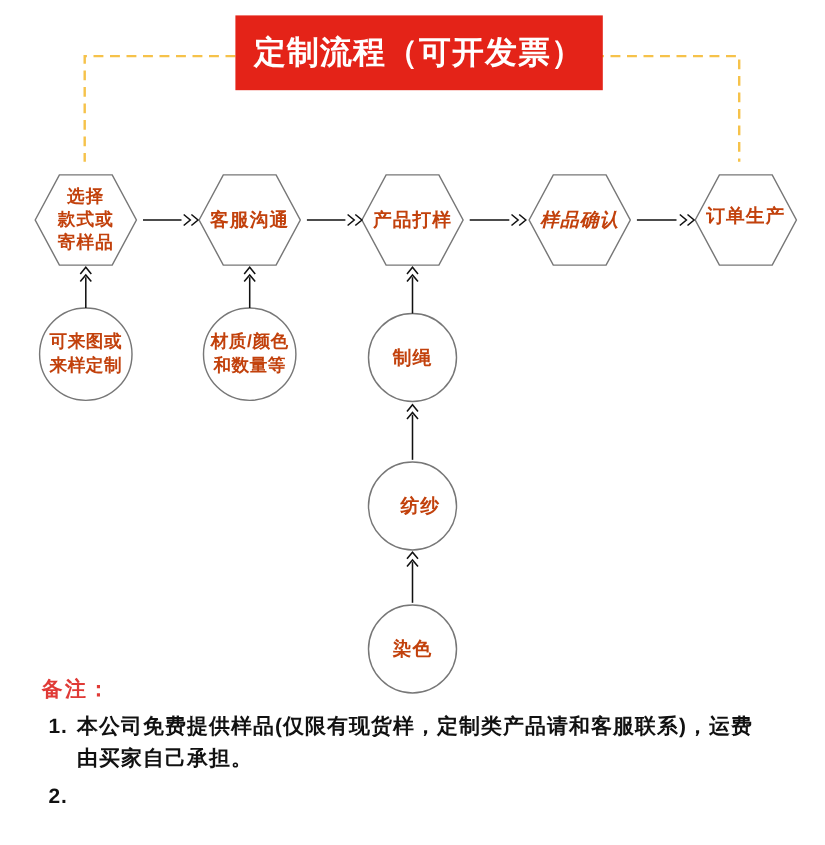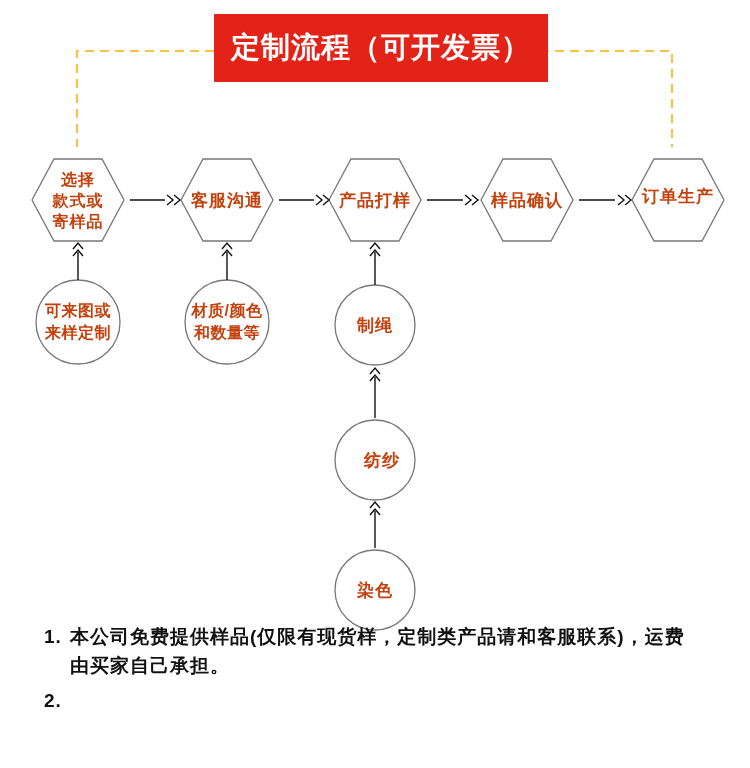--- a/index.html
+++ b/index.html
@@ -150,32 +150,33 @@
         <polyline points="370,515 375,509 380,515"></polyline>
       </g>
     </g>
   </svg>
 
   <div class="node-label lbl-hex1" style="left:78px;  top:200px;">选择
 款式或
 寄样品</div>
   <div class="node-label lbl-hex" style="left:227px; top:200px;">客服沟通</div>
   <div class="node-label lbl-hex" style="left:375px; top:200px;">产品打样</div>
-  <div class="node-label lbl-hex" style="left:527px; top:200px;">样品确认</div>
+  <div class="node-label lbl-hex" style="left:527px; top:200px;font-style:italic;">样品确认</div>
   <div class="node-label lbl-hex" style="left:678px; top:196px;">订单生产</div>
 
   <div class="node-label lbl-circ2" style="left:227px; top:322px;">材质/颜色
 和数量等</div>
   <div class="node-label lbl-circ2" style="left:78px;  top:322px;">可来图或
 来样定制</div>
   <div class="node-label lbl-circ1" style="left:375px; top:325px;">制绳</div>
   <div class="node-label lbl-circ1" style="left:382px; top:460px;">纺纱</div>
   <div class="node-label lbl-circ1" style="left:375px; top:590px;">染色</div>
 
   <div class="notes">
+    <div class="notes-heading">备注：</div>
     <div class="note-item">
       <span class="note-num">1.</span>
       <span class="note-text">本公司免费提供样品(仅限有现货样，定制类产品请和客服联系)，运费
 由买家自己承担。</span>
     </div>
     <div class="note-item">
       <span class="note-num">2.</span>
     </div>
   </div>
 

